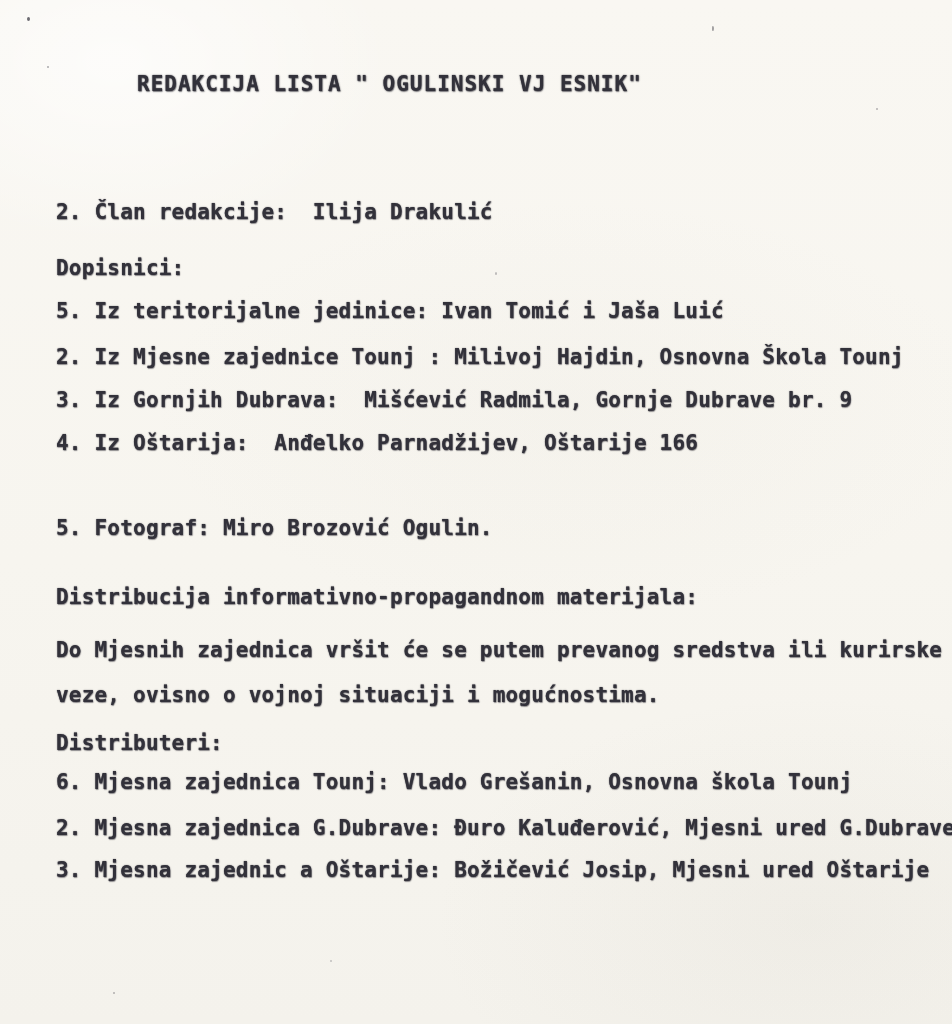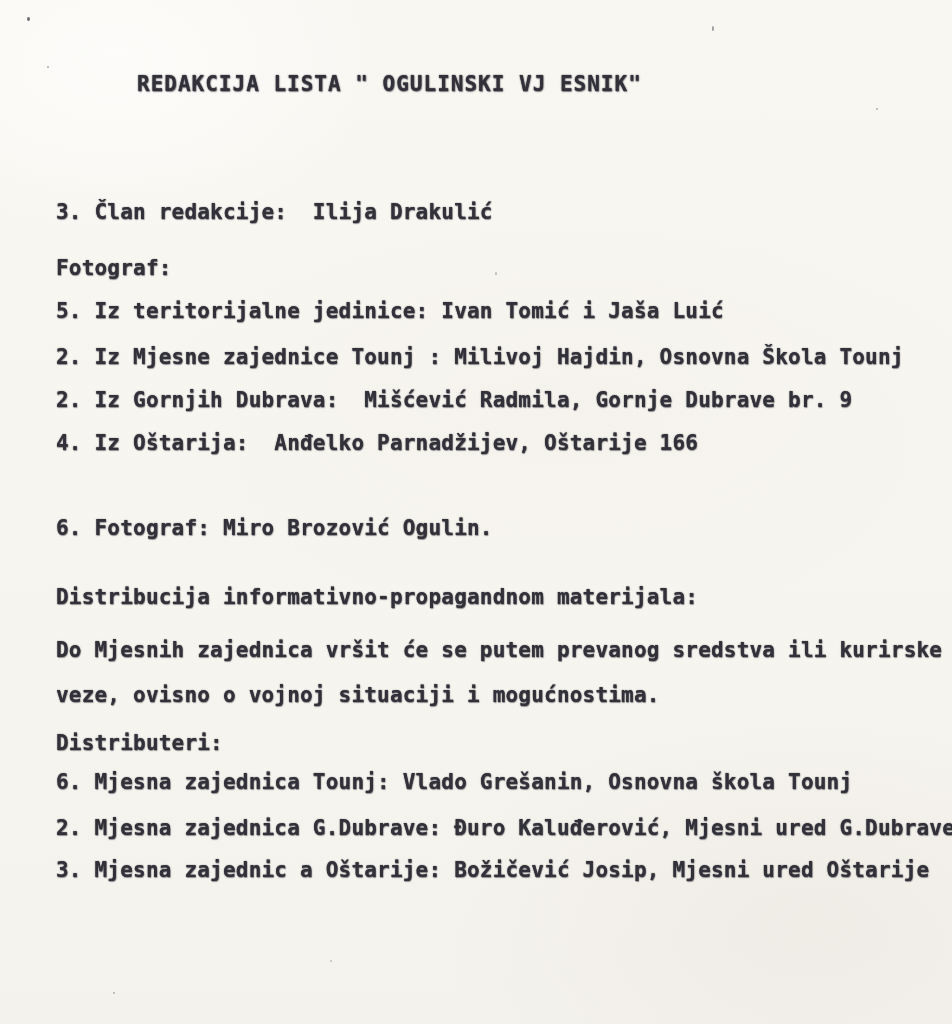--- a/index.html
+++ b/index.html
@@ -47,29 +47,29 @@
     background: #4a4850;
   }
 </style>
 </head>
 <body>
 
 <div class="page">
 
   <div class="line title" style="top:72px">REDAKCIJA LISTA " OGULINSKI VJ ESNIK"</div>
 
-  <div class="line" style="top:200px">3. Član redakcije:  Ilija Drakulić</div>
+  <div class="line" style="top:200px">2. Član redakcije:  Ilija Drakulić</div>
 
-  <div class="line" style="top:256px">Fotograf:</div>
+  <div class="line" style="top:256px">Dopisnici:</div>
 
   <div class="line" style="top:299px">5. Iz teritorijalne jedinice: Ivan Tomić i Jaša Luić</div>
   <div class="line" style="top:345px">2. Iz Mjesne zajednice Tounj : Milivoj Hajdin, Osnovna Škola Tounj</div>
-  <div class="line" style="top:388px">2. Iz Gornjih Dubrava:  Mišćević Radmila, Gornje Dubrave br. 9</div>
+  <div class="line" style="top:388px">3. Iz Gornjih Dubrava:  Mišćević Radmila, Gornje Dubrave br. 9</div>
   <div class="line" style="top:431px">4. Iz Oštarija:  Anđelko Parnadžijev, Oštarije 166</div>
-  <div class="line" style="top:516px">6. Fotograf: Miro Brozović Ogulin.</div>
+  <div class="line" style="top:516px">5. Fotograf: Miro Brozović Ogulin.</div>
 
   <div class="line" style="top:585px">Distribucija informativno-propagandnom materijala:</div>
 
   <div class="line" style="top:683px">veze, ovisno o vojnoj situaciji i mogućnostima.</div>
   <div class="line" style="top:638px">Do Mjesnih zajednica vršit će se putem prevanog sredstva ili kurirske</div>
 
   <div class="line" style="top:731px">Distributeri:</div>
 
   <div class="line" style="top:770px">6. Mjesna zajednica Tounj: Vlado Grešanin, Osnovna škola Tounj</div>
   <div class="line" style="top:816px">2. Mjesna zajednica G.Dubrave: Đuro Kaluđerović, Mjesni ured G.Dubrave</div>

